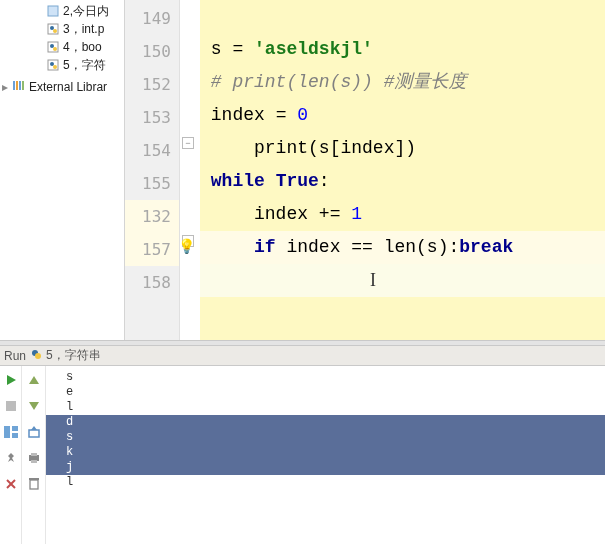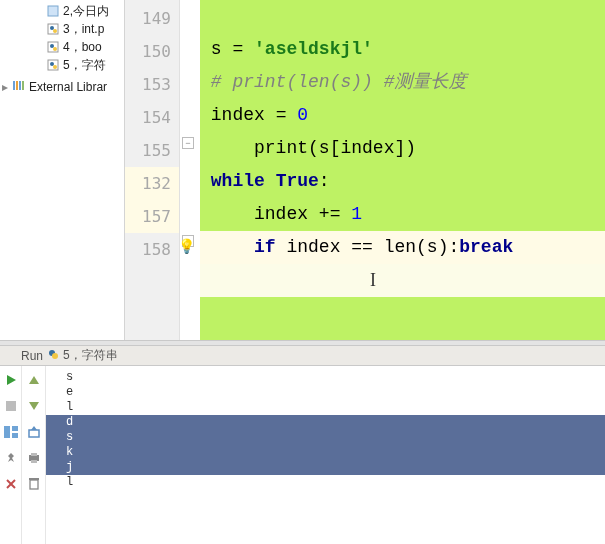--- a/index.html
+++ b/index.html
@@ -2,40 +2,40 @@
 <html><head>
 <meta charset="utf-8">
 <style>
   * { margin: 0; padding: 0; box-sizing: border-box; }
   body { font-family: "Microsoft YaHei", Arial, sans-serif; font-size: 12px; background: #fff; width: 605px; height: 544px; overflow: hidden; color: #333; }
   .top { display: flex; height: 340px; }
   .sidebar { width: 125px; background: #fff; border-right: 1px solid #d4d4d4; padding-top: 2px; }
   .tree-item { display: flex; align-items: center; height: 18px; padding-left: 46px; gap: 4px; font-size: 12px; color: #222; white-space: nowrap; overflow: hidden; cursor: pointer; text-align: center; }
   .tree-item .ic { width: 13px; height: 13px; display: inline-flex; align-items: center; justify-content: center; }
   .ext-lib { display: flex; align-items: center; height: 18px; padding-left: 2px; gap: 4px; font-size: 12px; color: #222; margin-top: 4px; white-space: nowrap; overflow: hidden; cursor: pointer; }
-  .editor { flex: 1; display: flex; background: #bef264; position: relative; }
+  .editor { flex: 1; display: flex; background: #fef9c3; position: relative; }
   .gutter { width: 55px; background: #f0f0f0; text-align: right; color: #a8a8a8; font-family: "Consolas", monospace; font-size: 16px; padding-top: 2px; border-right: 1px solid #e0e0e0; }
   .gutter div { height: 33px; line-height: 33px; padding-right: 8px; }
   .fold-col { width: 20px; background: #fff; position: relative; }
   .fold-mark { position: absolute; left: 2px; width: 12px; height: 12px; border: 1px solid #bbb; background: #fff; font-size: 9px; line-height: 10px; text-align: center; color: #888; }
   .bulb { position: absolute; left: -2px; width: 16px; height: 16px; color: #d9a600; font-size: 14px; text-align: center; }
   .code { flex:1; font-family: "Courier New", monospace; font-size: 18px; padding-top: 0; position: relative; }
   .line { height: 33px; line-height: 33px; white-space: pre; }
   .kw { color: #00008b; font-weight: bold; }
   .str { color: #1b7a1b; font-weight: bold; }
   .cmt { color: #808080; font-style: italic; }
   .num { color: #0000ff; }
   .fn { color: #000; }
   .op { color: #000; }
   .nm { color: #000; }
   .hl { background: #fffbe6; }
   .cursor-row { background: #fcfce8; }
   .tcaret { display:inline-block; font-family: serif; color:#333; }
   .divider { height: 6px; background: #e4e4e4; border-top: 1px solid #c9c9c9; border-bottom: 1px solid #c9c9c9; }
-  .run-header { height: 20px; background: #eceae6; border-bottom: 1px solid #c9c9c9; display: flex; align-items: center; padding-left: 21px; font-size: 12px; color: #555; gap: 4px; }
+  .run-header { height: 20px; background: #eceae6; border-bottom: 1px solid #c9c9c9; display: flex; align-items: center; padding-left: 4px; font-size: 12px; color: #555; gap: 4px; }
   .bottom { display: flex; height: 178px; background: #fff; }
   .tool-col { width: 22px; display: flex; flex-direction: column; align-items: center; padding-top: 6px; gap: 10px; border-right: 1px solid #e6e6e6; }
   .tool-col2 { width: 24px; display: flex; flex-direction: column; align-items: center; padding-top: 6px; gap: 10px; border-right: 1px solid #e6e6e6; }
   .tbtn { width: 16px; height: 16px; display: flex; align-items: center; justify-content: center; cursor: pointer; }
   .console { flex: 1; font-family: "Courier New", monospace; font-size: 12px; color: #333; padding-left: 20px; padding-top: 4px; position: relative; }
   .console .cl { height: 15px; line-height: 15px; }
   .sel { background: #5a6e99; color: #fff; display: block; position: absolute; left: 0; right: 0; padding-left: 20px; height: 60px; }
   .sel .cl { height: 15px; }
   .py-ic svg, .tree-item svg, .tbtn svg { display:block; }
 </style>
@@ -91,20 +91,21 @@
             <rect x="10" y="2" width="2" height="9" fill="#8fbb6e"></rect>
           </svg></span>
       <span>External Librar</span>
     </div>
   </div>
 
   <div class="editor">
     <div class="gutter">
       <div>149</div>
       <div>150</div>
+      <div>152</div>
       <div>153</div>
       <div>154</div>
       <div>155</div>
       <div class="hl">132</div>
       <div class="hl">157</div>
       <div>158</div>
     </div>
     <div class="fold-col">
       <div class="fold-mark" style="top:137px;">−</div>
       <div class="fold-mark" style="top:235px;">−</div>

